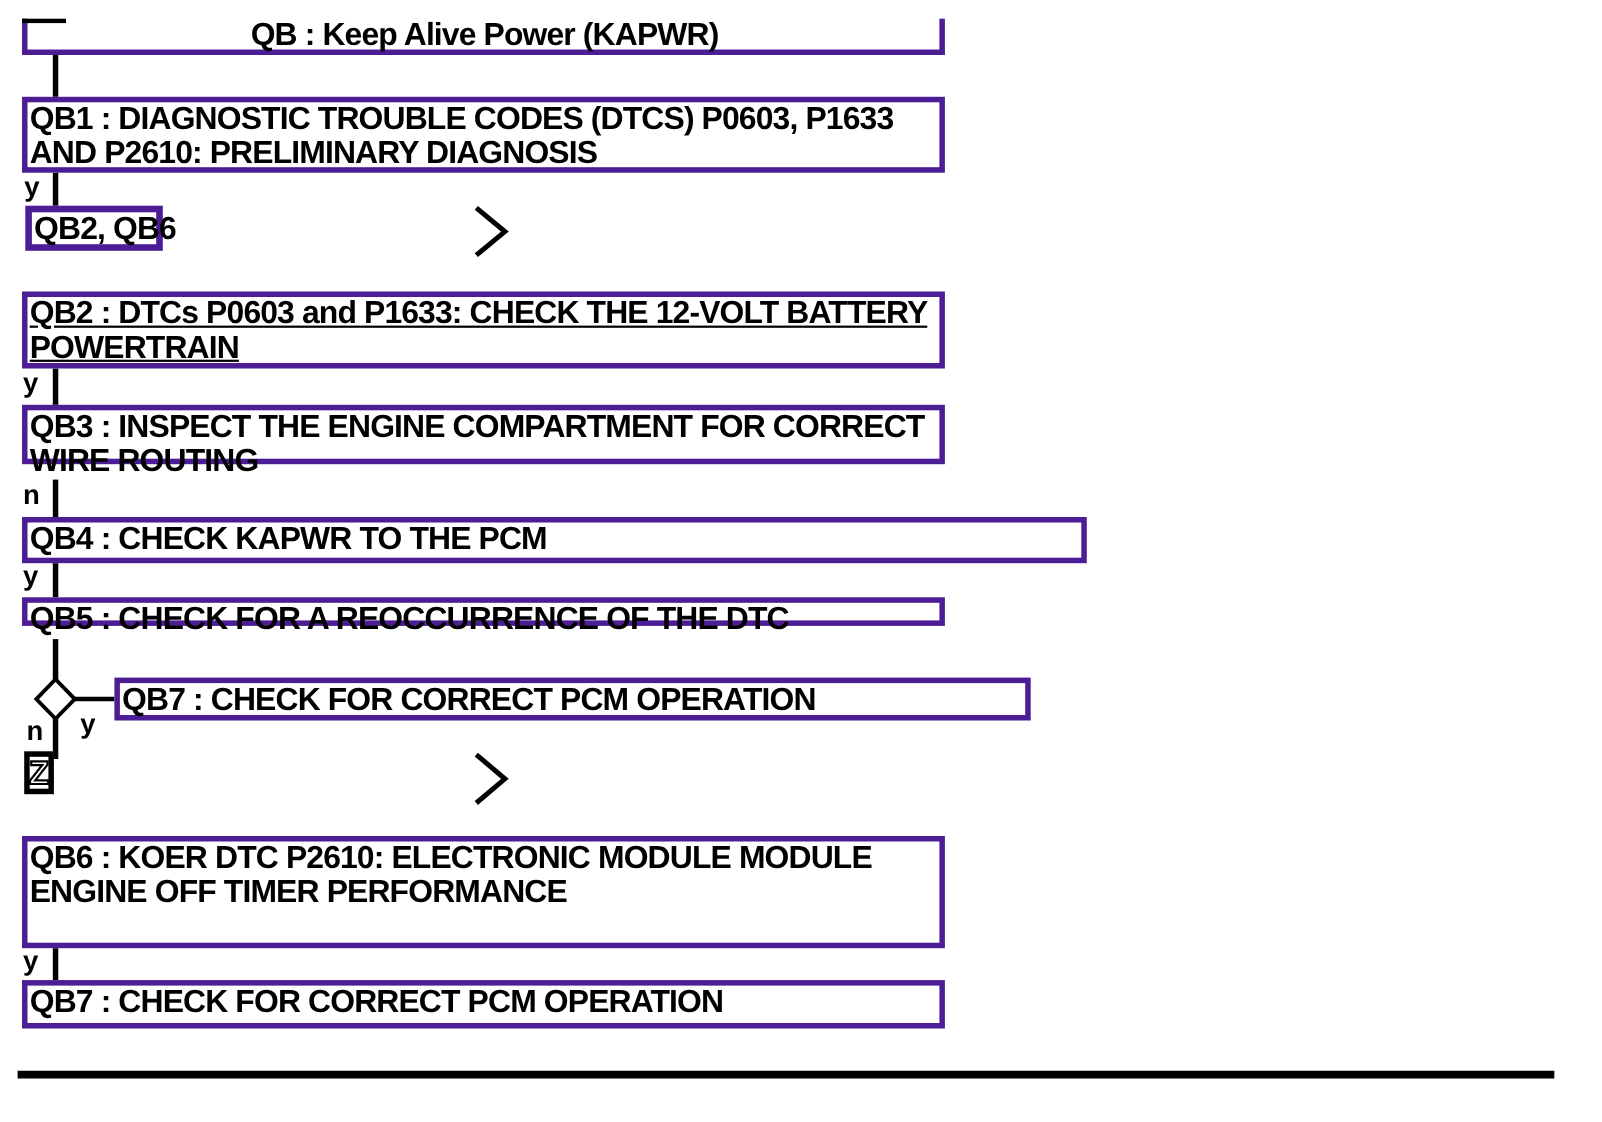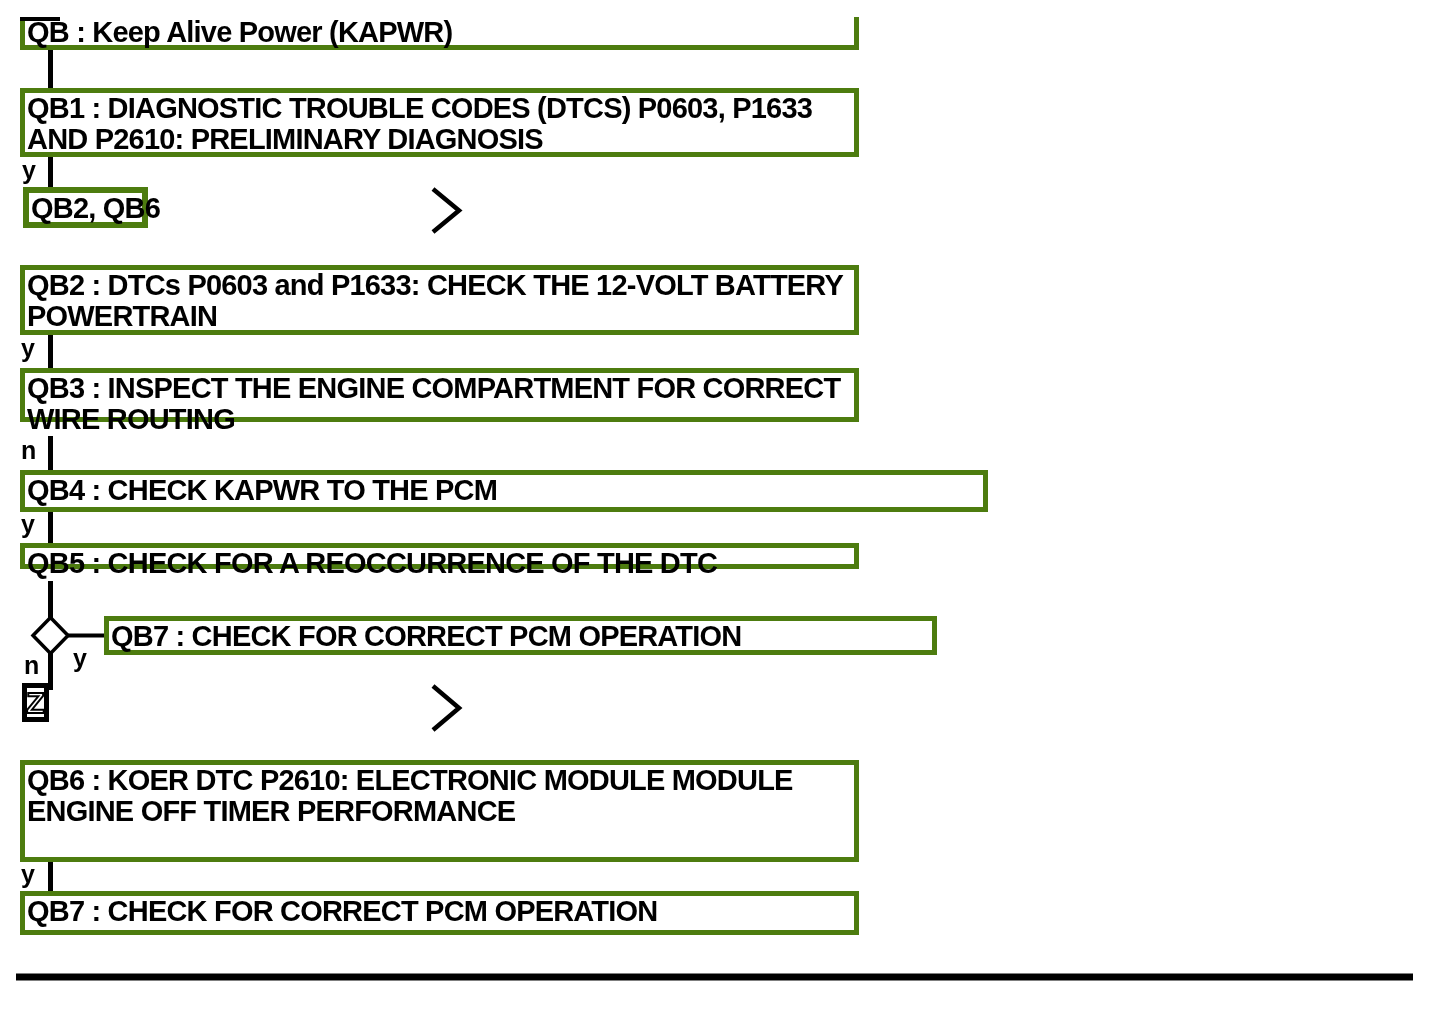--- a/index.html
+++ b/index.html
@@ -2,26 +2,26 @@
 <html><head>
 <meta charset="utf-8">
 <style>
   html,body{margin:0;padding:0;background:#ffffff;}
   #stage{
     position:relative;width:1456px;height:1020px;background:#ffffff;
     font-family:"Liberation Sans","DejaVu Sans",sans-serif;overflow:hidden;
   }
   svg{position:absolute;left:0;top:0;z-index:0;}
   .box{
-    position:absolute;z-index:1;background:#ffffff;border:5px solid #4d7c0f;
+    position:absolute;z-index:1;background:#ffffff;border:5px solid #4c1d95;
     box-sizing:border-box;color:#000000;font-weight:bold;font-size:29px;
     line-height:31px;letter-spacing:-0.8px;white-space:nowrap;
   }
   .box .bl{padding-left:2px;}
-  .title-box{border-top:none;}
+  .title-box{border-top:none;text-align:center;}
   .title-tick{position:absolute;z-index:2;left:20px;top:17px;width:40px;height:4px;background:#000000;}
   .ref-box{border-width:6px;}
   .edge-label{
     position:absolute;z-index:2;color:#000000;font-weight:bold;font-size:25px;
     line-height:25px;
   }
   .z-box{
     position:absolute;z-index:1;background:#ffffff;border:5px solid #000000;
     box-sizing:border-box;
   }
@@ -59,21 +59,21 @@
     <div class="bl">QB1 : DIAGNOSTIC TROUBLE CODES (DTCS) P0603, P1633</div>
     <div class="bl">AND P2610: PRELIMINARY DIAGNOSIS</div>
   </div>
 
   <div class="edge-label" style="left:22px;top:158px;">y</div>
 
   <div class="box ref-box" style="left:23px;top:187px;width:125px;height:41px;">
     <div class="bl">QB2, QB6</div>
   </div>
 
-  <div class="box" style="left:20px;top:265px;width:839px;height:70px;">
+  <div class="box" style="left:20px;top:265px;width:839px;height:70px;text-decoration:underline;">
     <div class="bl">QB2 : DTCs P0603 and P1633: CHECK THE 12-VOLT BATTERY</div>
     <div class="bl">POWERTRAIN</div>
   </div>
 
   <div class="edge-label" style="left:21px;top:336px;">y</div>
 
   <div class="box" style="left:20px;top:368px;width:839px;height:54px;">
     <div class="bl">QB3 : INSPECT THE ENGINE COMPARTMENT FOR CORRECT</div>
     <div class="bl">WIRE ROUTING</div>
   </div>

